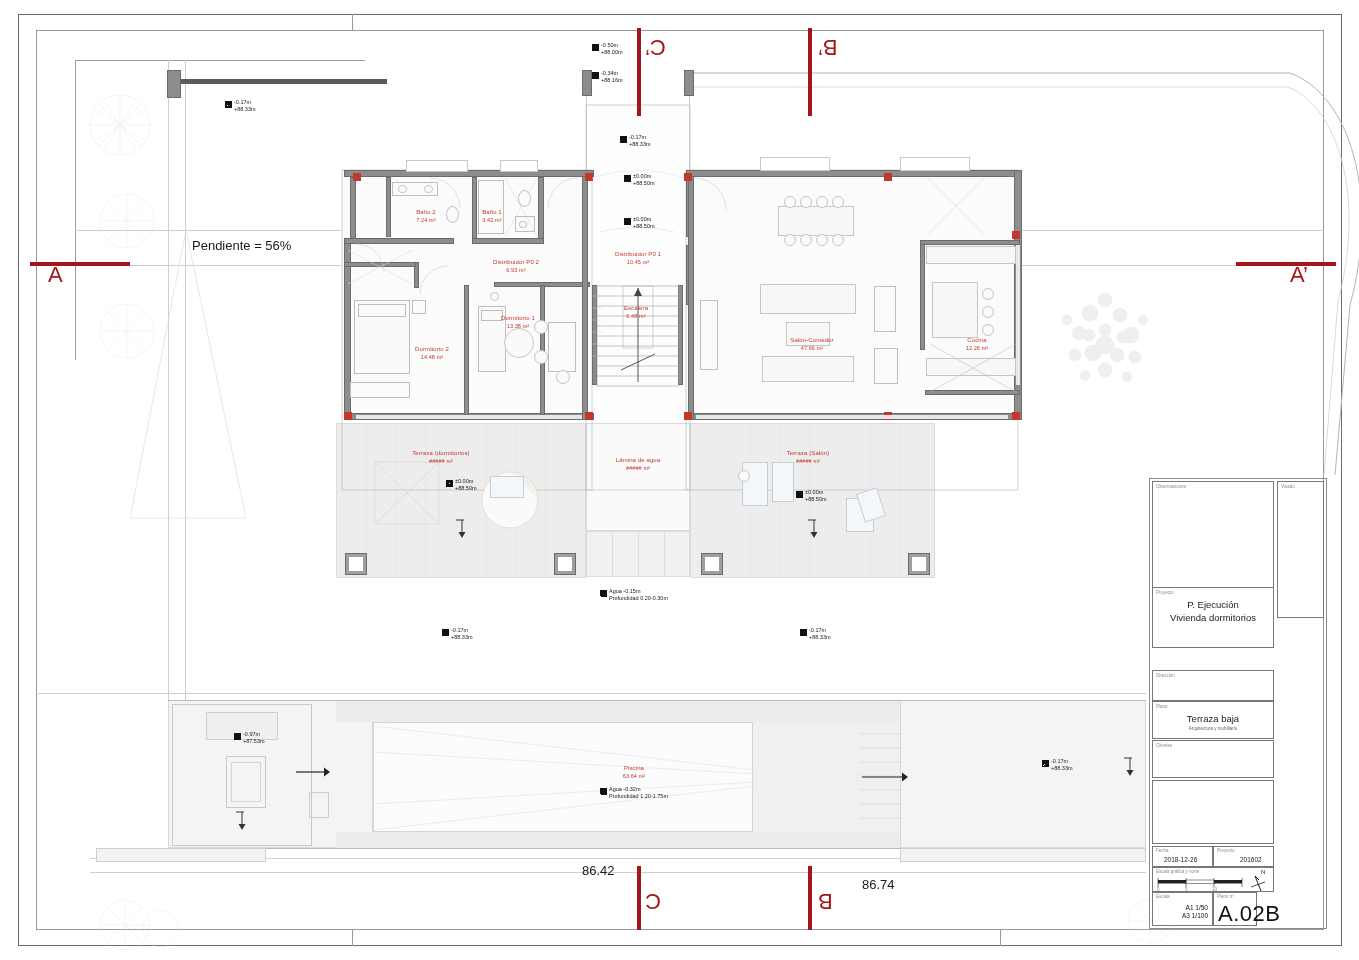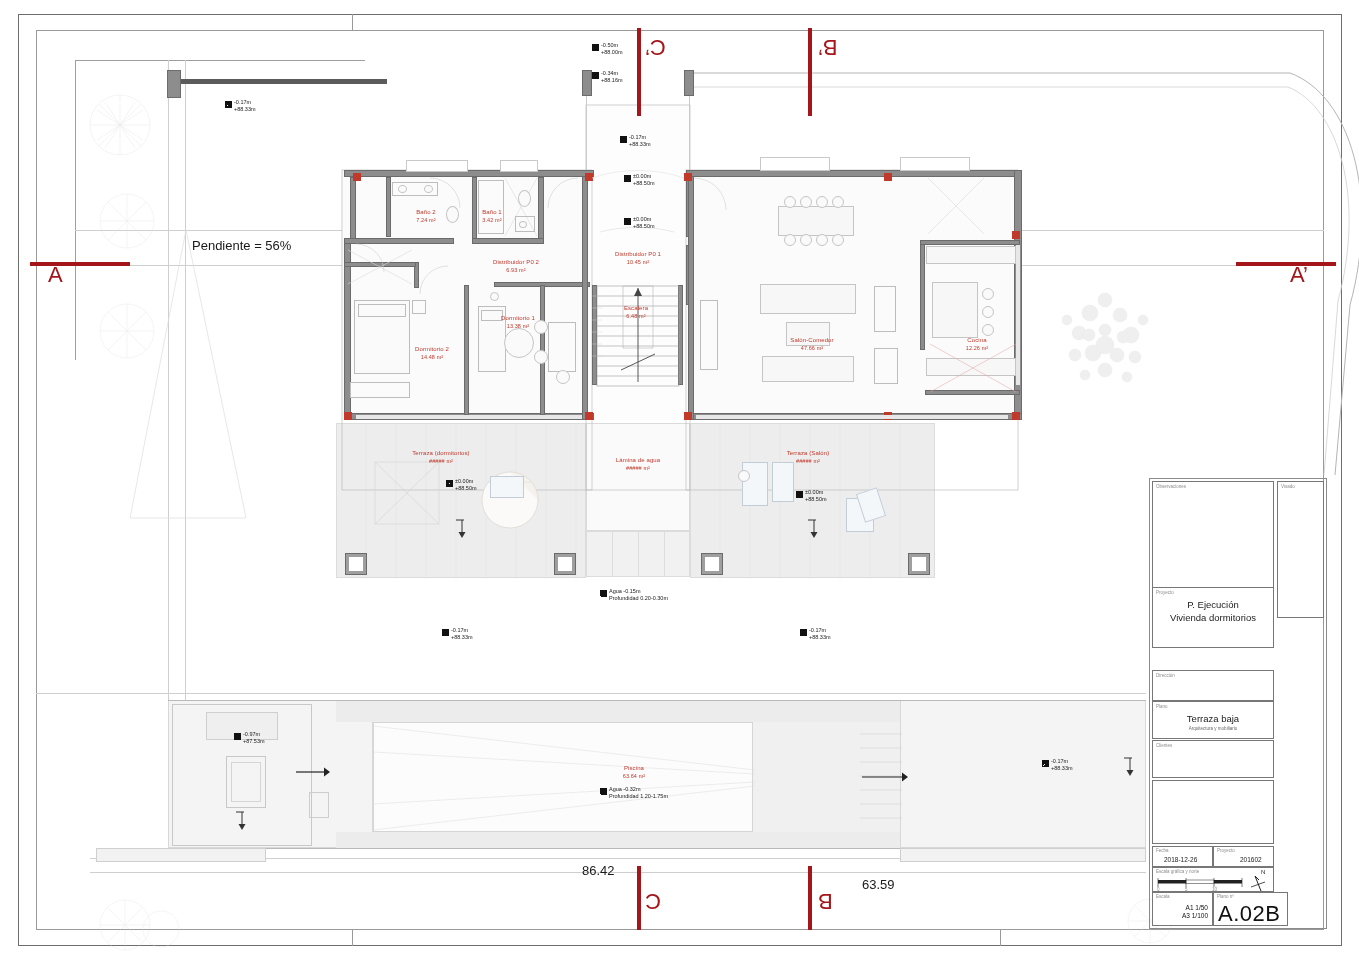--- a/index.html
+++ b/index.html
@@ -636,21 +636,21 @@
   <div class="sec-label flip" style="left:818px;top:36px;">B’</div>
 
   <div class="sec-bar-v" style="left:637px;top:866px;height:64px;"></div>
   <div class="sec-label flip" style="left:645px;top:890px;">C</div>
   <div class="sec-bar-v" style="left:808px;top:866px;height:64px;"></div>
   <div class="sec-label flip" style="left:818px;top:890px;">B</div>
 
   <div class="note-text" style="left:192px;top:238px;">Pendiente = 56%</div>
 
   <div class="dim-text" style="left:582px;top:855px;margin-top:8px;">86.42</div>
-  <div class="dim-text" style="left:862px;top:877px;">63.59</div>
+  <div class="dim-text" style="left:862px;top:877px;">86.74</div>
 
   <div class="room-label" style="left:396px;top:208px;width:60px;">
     <span>Baño 2</span>
     <span class="area">7.24 m²</span>
   </div>
   <div class="room-label" style="left:462px;top:208px;width:60px;">
     <span>Baño 1</span>
     <span class="area">3.42 m²</span>
   </div>
   <div class="room-label" style="left:466px;top:258px;width:100px;">
@@ -812,20 +812,20 @@
     <div class="tb-cap" style="left:108px;top:1px;font-size:6px;color:#222;">N</div>
   </div>
 
   <div class="tb-box" style="left:1152px;top:892px;width:61px;height:34px;">
     <div class="tb-cap" style="left:3px;top:1px;">Escala</div>
     <div class="tb-scale" style="left:0;top:11px;width:55px;">
       <span>A1 1/50</span><br>
       <span>A3 1/100</span>
     </div>
   </div>
-  <div class="tb-box" style="left:1213px;top:892px;width:75px;height:34px;">
+  <div class="tb-box" style="left:1213px;top:892px;width:44px;height:34px;">
     <div class="tb-cap" style="left:3px;top:1px;">Plano nº</div>
     <div class="tb-big" style="left:4px;top:8px;">A.02B</div>
   </div>
 
   <div class="abs" style="left:1149px;top:478px;width:178px;height:451px;border:1px solid #8a8a8a;pointer-events:none;"></div>
 
 </div>
 
 </body></html>

